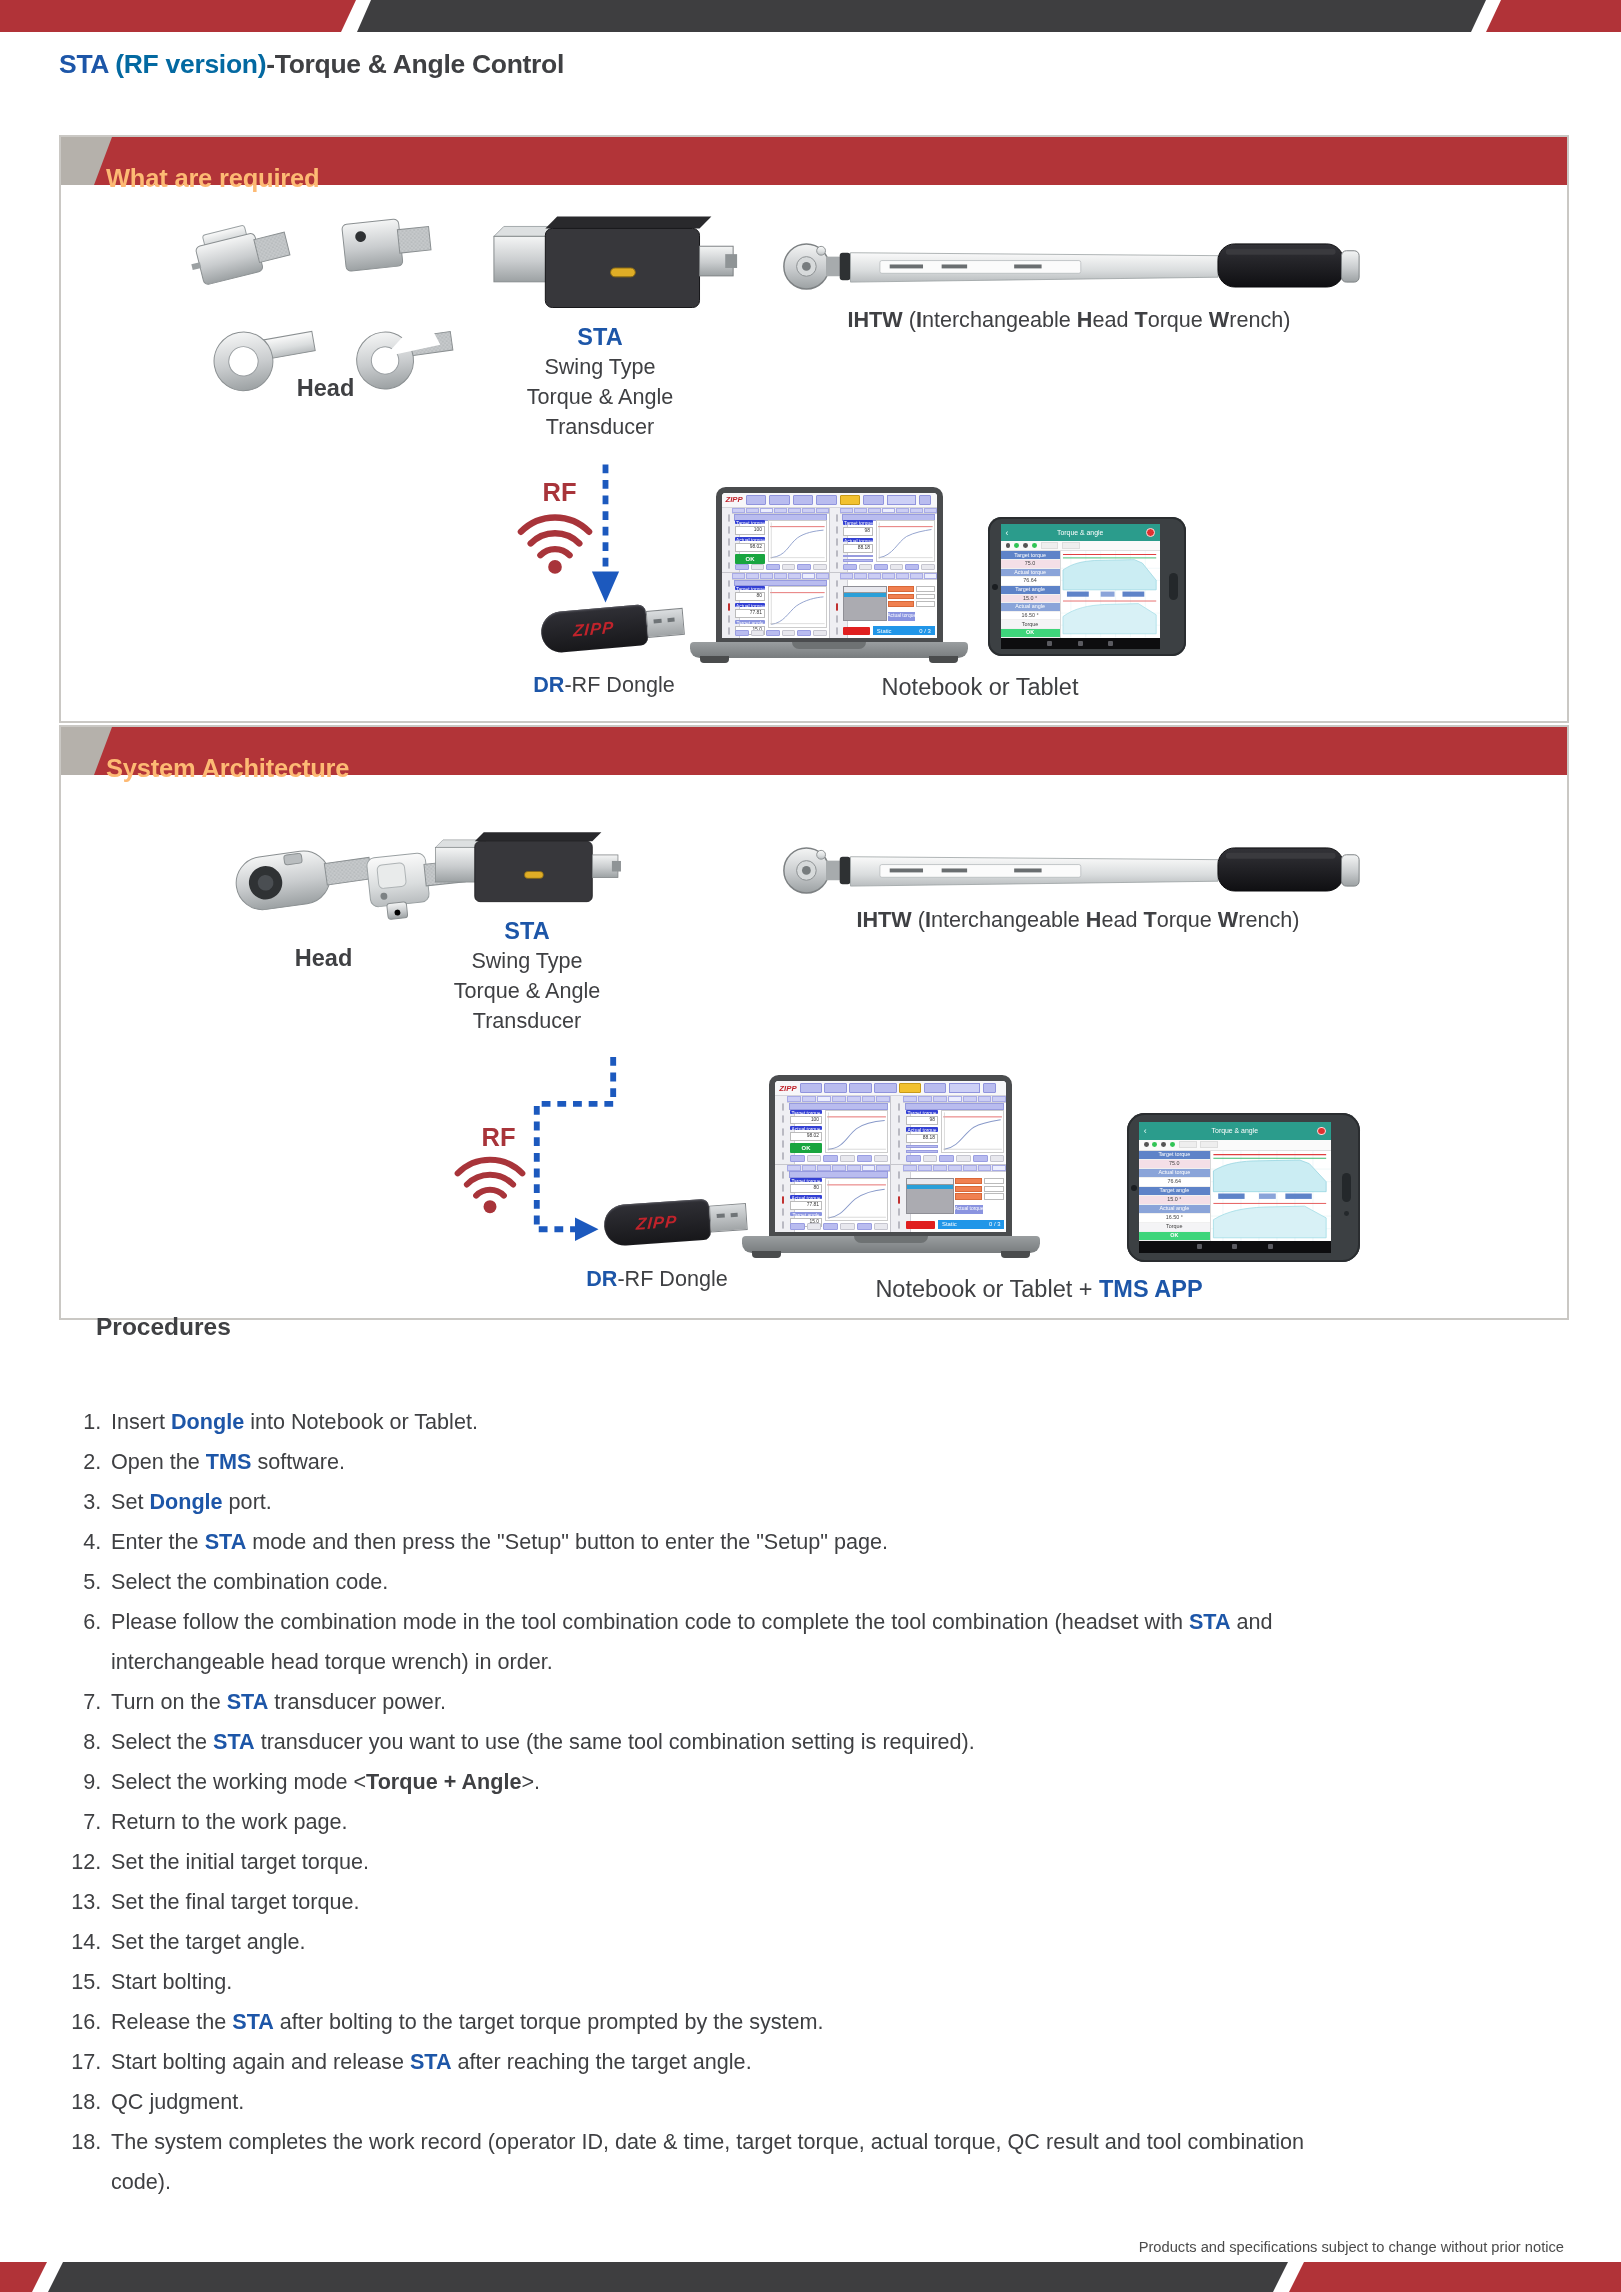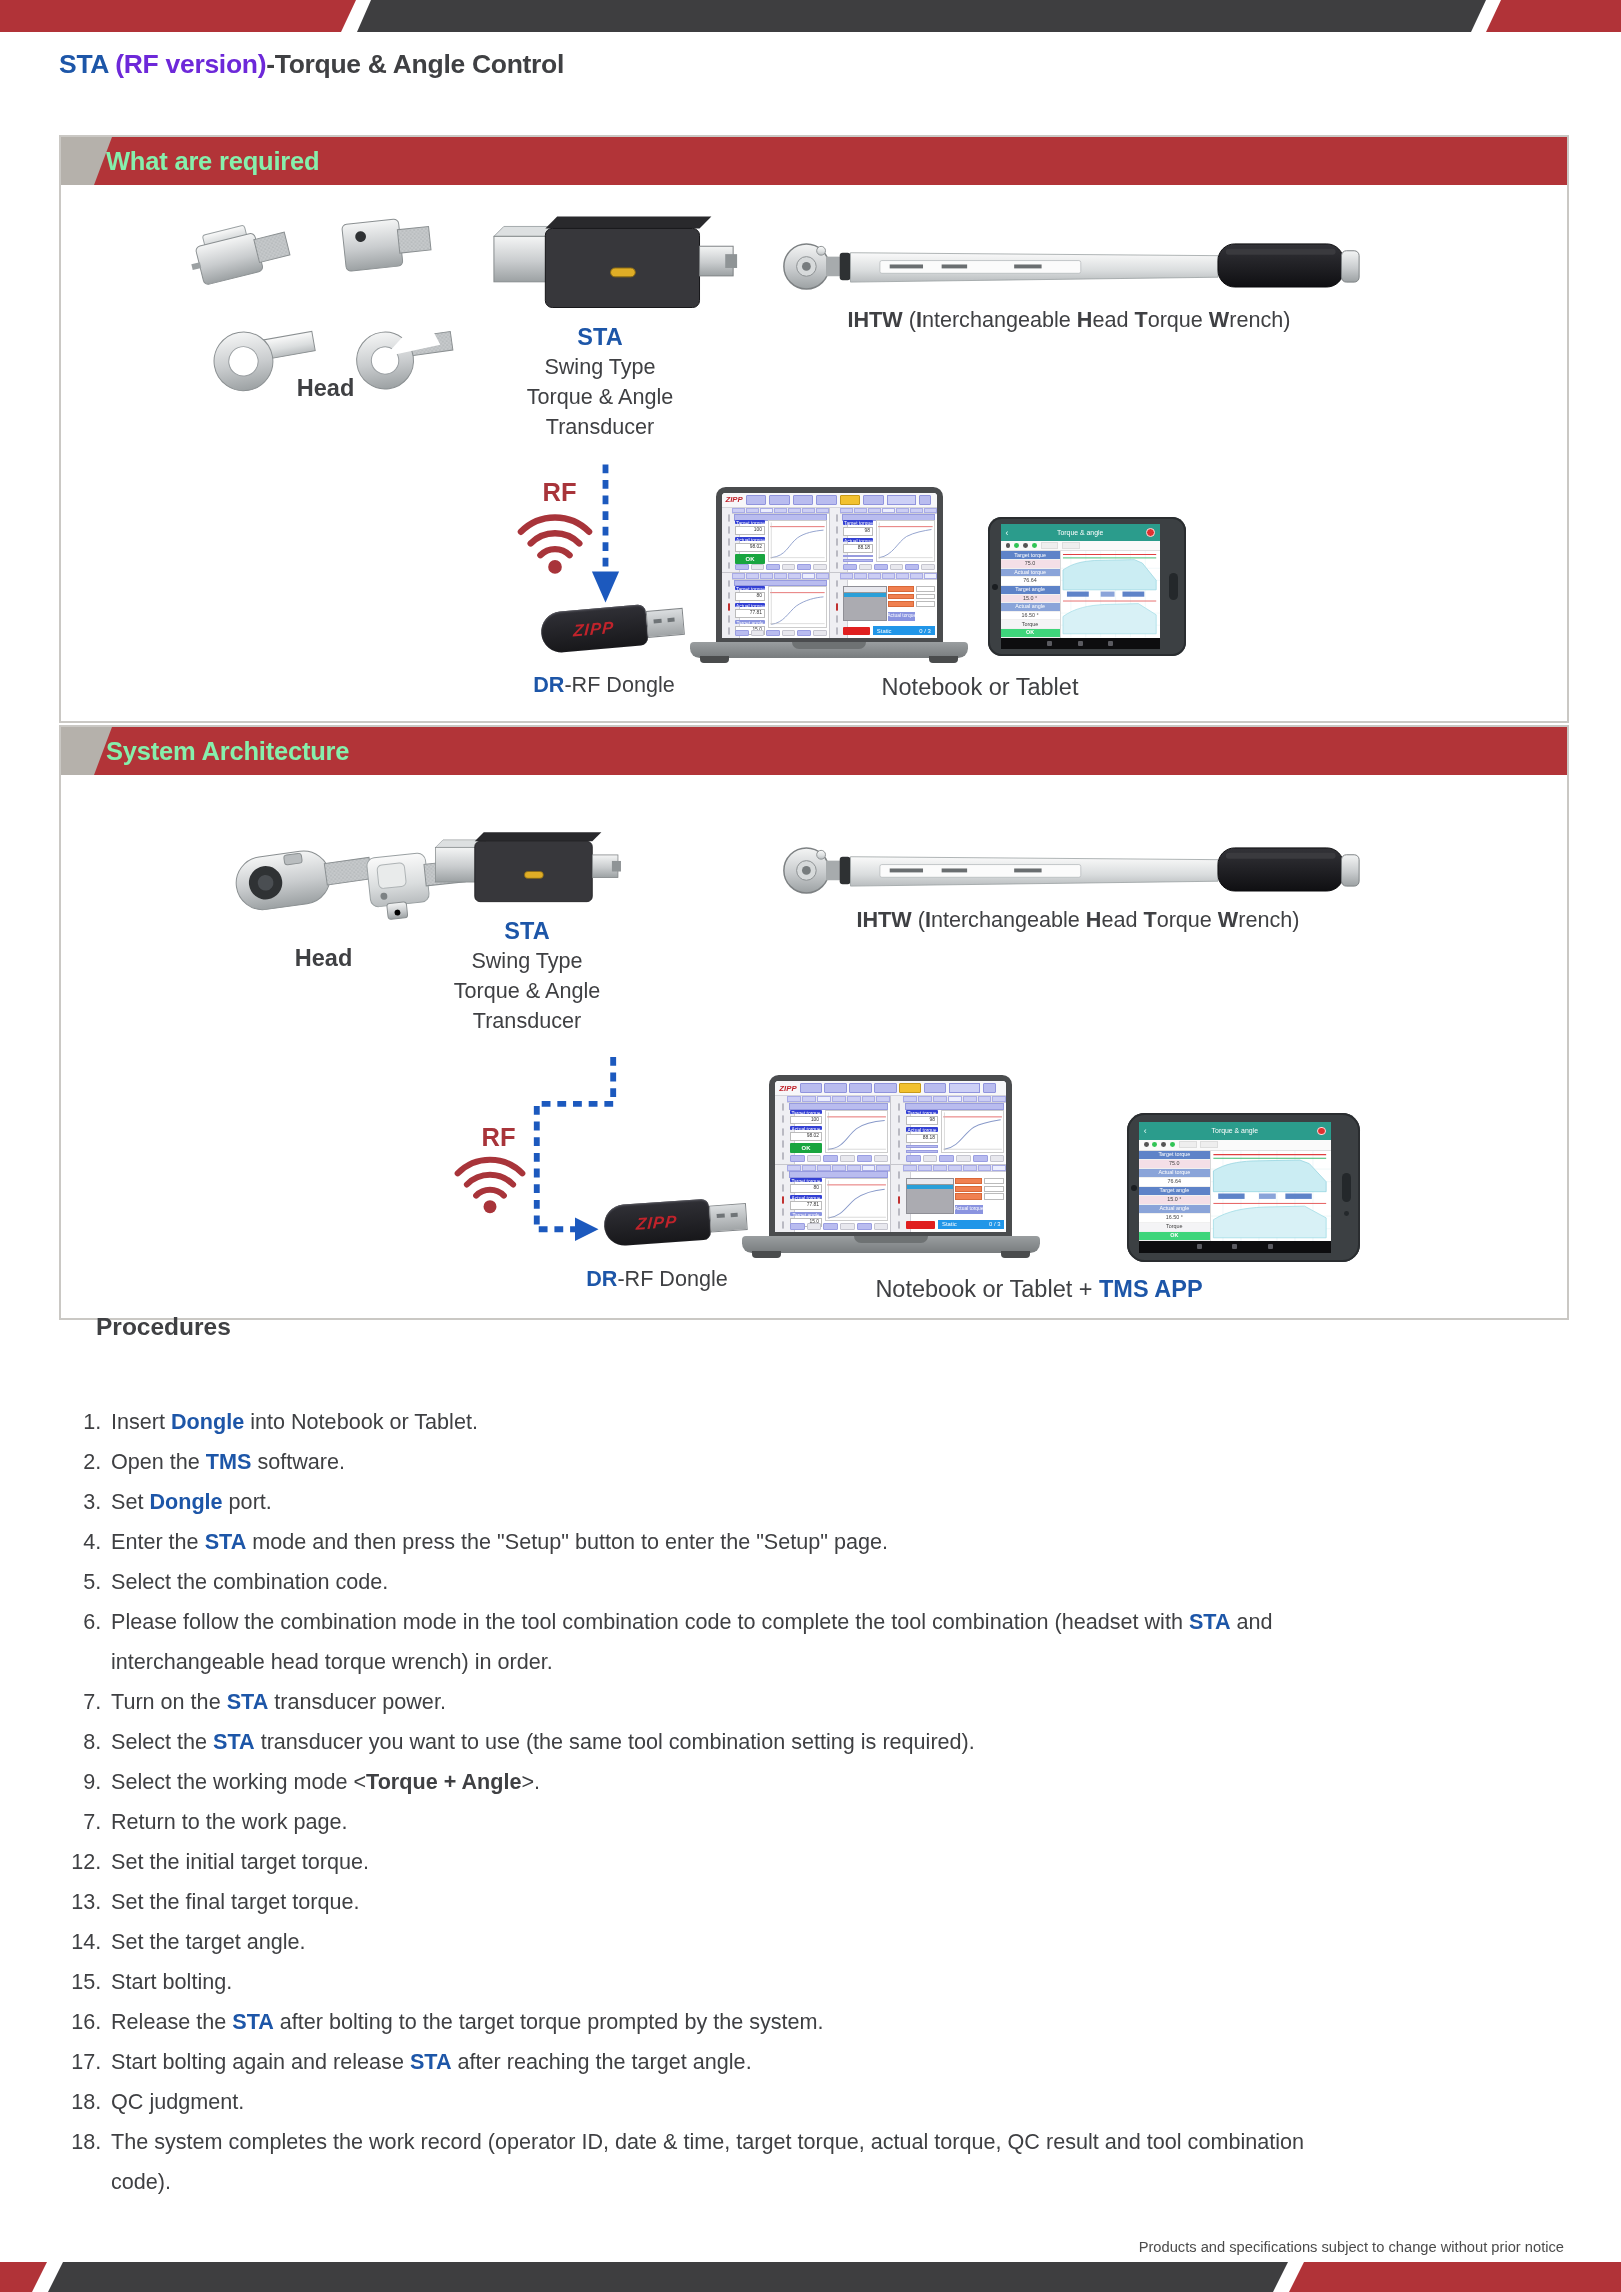--- a/index.html
+++ b/index.html
@@ -14,32 +14,32 @@
   .bt-red-l{background:#B13338;clip-path:polygon(0 0,356px 0,341px 100%,0 100%);}
   .bt-gray {background:#3E3E40;clip-path:polygon(371px 0,1486px 0,1471px 100%,357px 100%);}
   .bt-red-r{background:#B13338;clip-path:polygon(1501px 0,100% 0,100% 100%,1486px 100%);}
   .bb-red-l{background:#B13338;clip-path:polygon(0 0,47px 0,32px 100%,0 100%);}
   .bb-gray {background:#3E3E40;clip-path:polygon(63px 0,1288px 0,1273px 100%,48px 100%);}
   .bb-red-r{background:#B13338;clip-path:polygon(1304px 0,100% 0,100% 100%,1289px 100%);}
 
   
   .doc-title{position:absolute;left:59px;top:49px;font-size:26.5px;font-weight:bold;letter-spacing:-0.3px;}
   .c-blue{color:#1D56A8;font-weight:bold;}
-  .c-red{color:#6d28d9;font-weight:bold;}
+  .c-red{color:#0369a1;font-weight:bold;}
   .c-dark{color:#3F4043;}
   .b{font-weight:bold;}
 
   
   .box{position:absolute;border:2px solid #CAC8C4;background:#fff;}
   .box1{left:59px;top:135px;width:1506px;height:584px;}
   .box2{left:59px;top:725px;width:1506px;height:591px;}
   .banner{position:absolute;left:0;right:0;top:0;height:48px;background:#B23438;}
   .banner .chip{position:absolute;left:0;top:0;bottom:0;width:51px;background:#B5B1AB;
                 clip-path:polygon(0 0,51px 0,33px 100%,0 100%);}
-  .banner .btxt{position:absolute;left:45px;top:0;line-height:48px;color:#86efac;font-size:25.5px;font-weight:bold;letter-spacing:-0.2px;}
+  .banner .btxt{position:absolute;left:45px;top:17px;line-height:48px;color:#fdba74;font-size:25.5px;font-weight:bold;letter-spacing:-0.2px;}
 
   .abs{position:absolute;}
   .cap{position:absolute;text-align:center;color:#3F4043;}
   .cap div{line-height:30px;font-size:21.6px;}
   .cap .big{font-size:23.5px;font-weight:bold;line-height:29px;}
   .lbl24{font-size:23.5px;font-weight:bold;text-align:center;}
   .lbl22{font-size:21.6px;text-align:center;white-space:nowrap;}
   .rf-txt{font-size:25.5px;font-weight:bold;color:#A8343A;text-align:center;}
 
   

